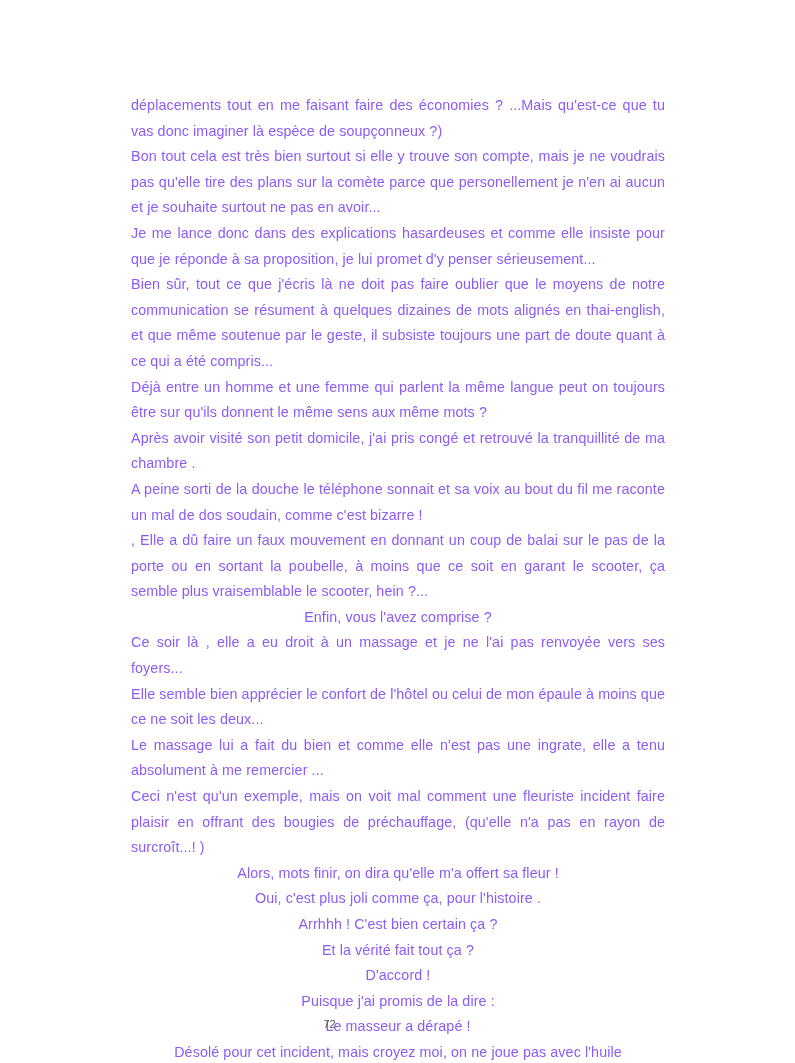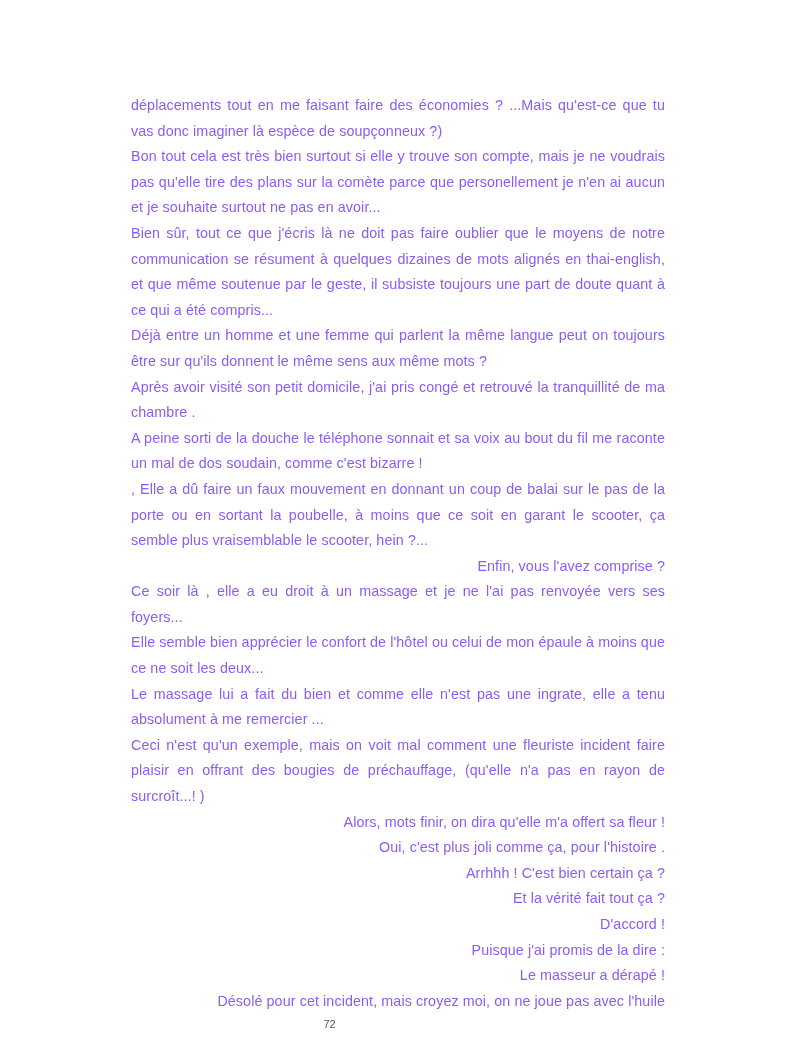--- a/index.html
+++ b/index.html
@@ -33,40 +33,41 @@
     font-size: 14.3px;
     line-height: 25.6px;
     text-align: justify;
     text-justify: inter-word;
     margin: 0;
     padding: 0;
     color: #8b5cf6;
     letter-spacing: 0.1px;
   }
   .para.nojustify {
-    text-align: right;
+    text-align: center;
   }
   .page-number {
     position: absolute;
     left: 0;
     top: 1018px;
     width: 659px;
     text-align: center;
     font-size: 11px;
     color: #555555;
   }
 </style>
 </head>
 <body>
 
 <div class="page">
 
   <div class="text-column">
     <p class="para">déplacements tout en me faisant faire des économies ? ...Mais qu'est-ce que tu vas donc imaginer là espèce de soupçonneux ?)</p>
     <p class="para">Bon tout cela est très bien surtout si elle y trouve son compte, mais je ne voudrais pas qu'elle tire des plans sur la comète parce que personellement je n'en ai aucun et je souhaite surtout ne pas en avoir...</p>
+    <p class="para">Je me lance donc dans des explications hasardeuses et comme elle insiste pour que je réponde à sa proposition, je lui promet d'y penser sérieusement...</p>
     <p class="para">Bien sûr, tout ce que j'écris là ne doit pas faire oublier que le moyens de notre communication se résument à quelques dizaines de mots alignés en thai-english, et que même soutenue par le geste, il subsiste toujours une part de doute quant à ce qui a été compris...</p>
     <p class="para">Déjà entre un homme et une femme qui parlent la même langue peut on toujours être sur qu'ils donnent le même sens aux même mots ?</p>
     <p class="para">Après avoir visité son petit domicile, j'ai pris congé et retrouvé la tranquillité de ma chambre .</p>
     <p class="para">A peine sorti de la douche le téléphone sonnait et sa voix au bout du fil me raconte un mal de dos soudain, comme c'est bizarre !</p>
     <p class="para">,      Elle a dû faire un faux mouvement en donnant un coup de balai sur le pas de la porte ou en sortant la poubelle, à moins que ce soit en garant le scooter, ça semble plus vraisemblable le scooter, hein ?...</p>
     <p class="para nojustify">Enfin, vous l'avez comprise ?</p>
     <p class="para">Ce soir là , elle a eu droit à un massage et je ne l'ai pas renvoyée vers ses foyers...</p>
     <p class="para">Elle semble bien apprécier le confort de l'hôtel ou celui de mon épaule à moins que ce ne soit les deux...</p>
     <p class="para">Le massage lui a fait du bien et comme elle n'est pas une ingrate, elle a tenu absolument à me remercier ...</p>
     <p class="para">Ceci n'est qu'un exemple, mais on voit mal comment une fleuriste incident faire plaisir en offrant des bougies de préchauffage, (qu'elle n'a pas en rayon de surcroît...! )</p>

